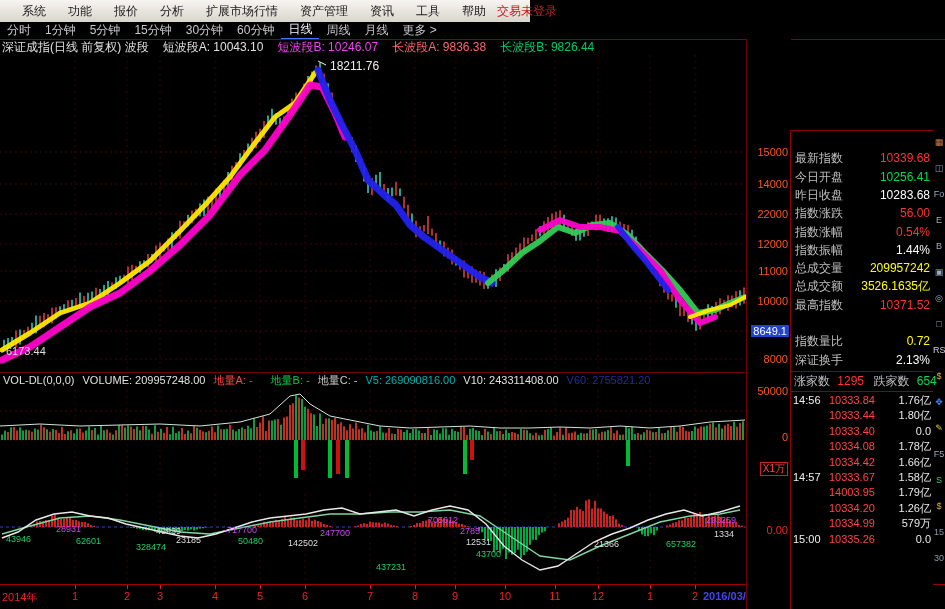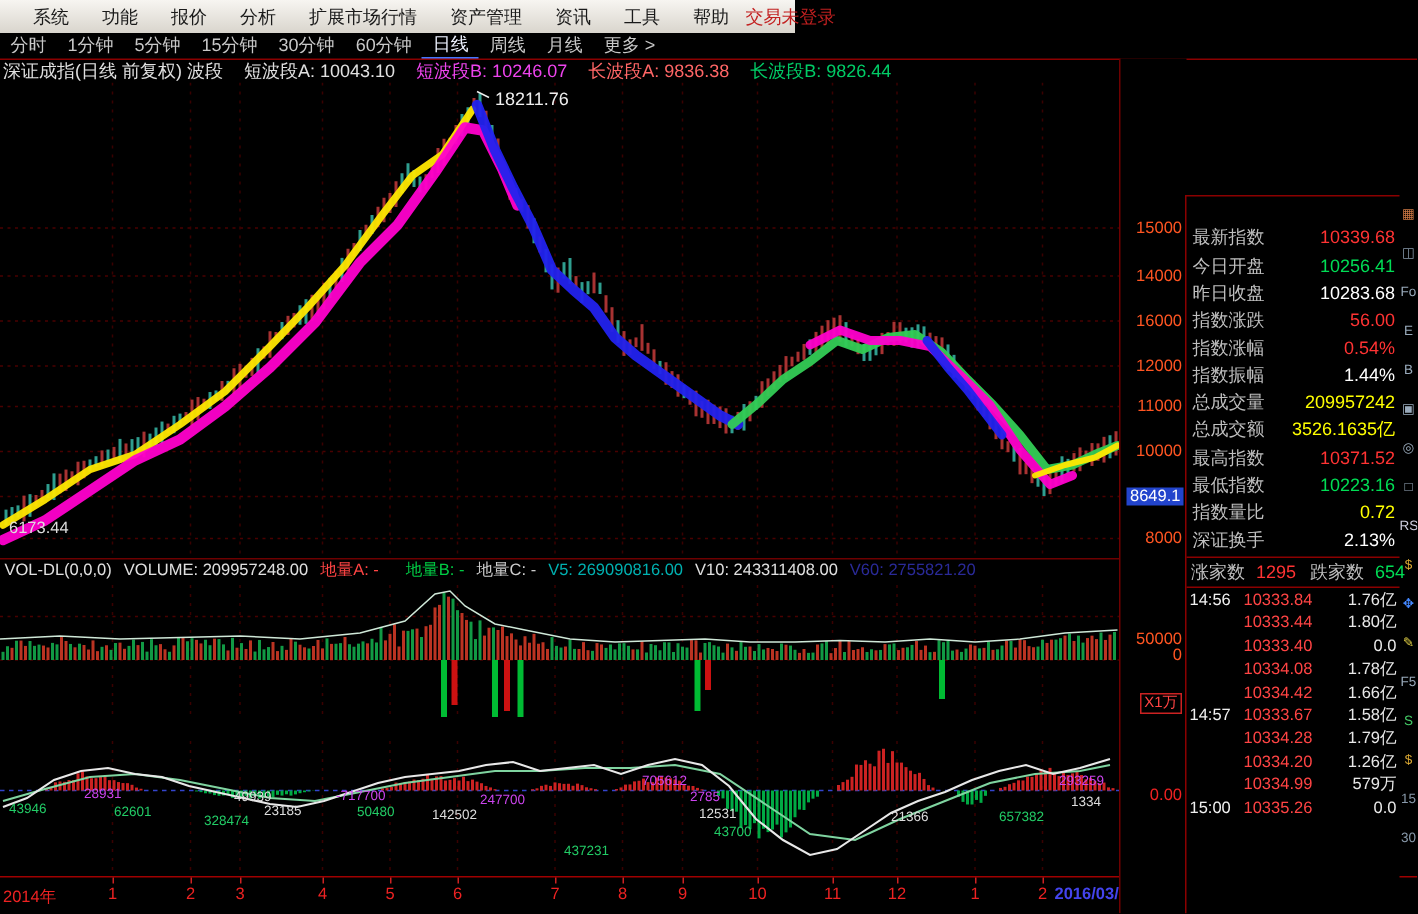--- a/index.html
+++ b/index.html
@@ -889,27 +889,27 @@
       <span style="position: absolute; top: 0px; left: 598px; width: 1px; height: 4px; background: rgb(204, 34, 34);"></span>
       <span class="xtick" style="left: 650px;">1</span>
       <span style="position: absolute; top: 0px; left: 650px; width: 1px; height: 4px; background: rgb(204, 34, 34);"></span>
       <span class="xtick" style="left: 695px;">2</span>
       <span style="position: absolute; top: 0px; left: 695px; width: 1px; height: 4px; background: rgb(204, 34, 34);"></span>
     </div>
 
   <div id="axis-col">
       <div class="ylabel" style="top: 107px; color: rgb(255, 85, 34);">15000</div>
       <div class="ylabel" style="top: 139px; color: rgb(255, 85, 34);">14000</div>
-      <div class="ylabel" style="top: 169px; color: rgb(255, 85, 34);">16000</div>
+      <div class="ylabel" style="top: 169px; color: rgb(255, 85, 34);">22000</div>
       <div class="ylabel" style="top: 199px; color: rgb(255, 85, 34);">12000</div>
       <div class="ylabel" style="top: 226px; color: rgb(255, 85, 34);">11000</div>
       <div class="ylabel" style="top: 256px; color: rgb(255, 85, 34);">10000</div>
       <div class="ylabel" style="top: 314px; color: rgb(255, 85, 34);">8000</div>
       <div class="ylabel boxed-blue" style="top: 286px;">8649.1</div>
-      <div class="ylabel" style="top: 381px; color: rgb(255, 85, 34);">50000</div>
+      <div class="ylabel" style="top: 346px; color: rgb(255, 85, 34);">50000</div>
       <div class="ylabel" style="top: 392px; color: rgb(255, 85, 34);">0</div>
       <div class="ylabel boxed-red" style="top: 423px;">X1万</div>
       <div class="ylabel" style="top: 485px; color: rgb(238, 34, 34);">0.00</div>
     </div>
 
   <div id="quote-panel">
     <div id="counts-row">
       <span style="color:#bfbfbf;margin-left:3px">涨家数</span>
       <span id="up-count" style="color: rgb(255, 51, 51); margin: 0px 6px 0px 4px;">1295</span>
       <span style="color:#bfbfbf">跌家数</span>
@@ -944,24 +944,20 @@
         <span class="q-value" style="color: rgb(255, 255, 0);">209957242</span>
       </div>
       <div class="q-row" style="top: 146.4px;">
         <span class="q-label">总成交额</span>
         <span class="q-value" style="color: rgb(255, 255, 0);">3526.1635亿</span>
       </div>
       <div class="q-row" style="top: 164.7px;">
         <span class="q-label">最高指数</span>
         <span class="q-value" style="color: rgb(255, 51, 51);">10371.52</span>
       </div>
-      <div class="q-row" style="top: 183px;">
-        <span class="q-label">最低指数</span>
-        <span class="q-value" style="color: rgb(0, 221, 85);">10223.16</span>
-      </div>
       <div class="q-row" style="top: 201.3px;">
         <span class="q-label">指数量比</span>
         <span class="q-value" style="color: rgb(255, 255, 0);">0.72</span>
       </div>
       <div class="q-row" style="top: 219.6px;">
         <span class="q-label">深证换手</span>
         <span class="q-value" style="color: rgb(255, 255, 255);">2.13%</span>
       </div>
       <div class="tick-row" style="top: 261px;">
         <span class="t-time">14:56</span>
@@ -988,21 +984,21 @@
         <span class="t-price">10334.42</span>
         <span class="t-amt">1.66亿</span>
       </div>
       <div class="tick-row" style="top: 338px;">
         <span class="t-time">14:57</span>
         <span class="t-price">10333.67</span>
         <span class="t-amt">1.58亿</span>
       </div>
       <div class="tick-row" style="top: 353.4px;">
         <span class="t-time"></span>
-        <span class="t-price">10334.28</span>
+        <span class="t-price">14003.95</span>
         <span class="t-amt">1.79亿</span>
       </div>
       <div class="tick-row" style="top: 368.8px;">
         <span class="t-time"></span>
         <span class="t-price">10334.20</span>
         <span class="t-amt">1.26亿</span>
       </div>
       <div class="tick-row" style="top: 384.2px;">
         <span class="t-time"></span>
         <span class="t-price">10334.99</span>

